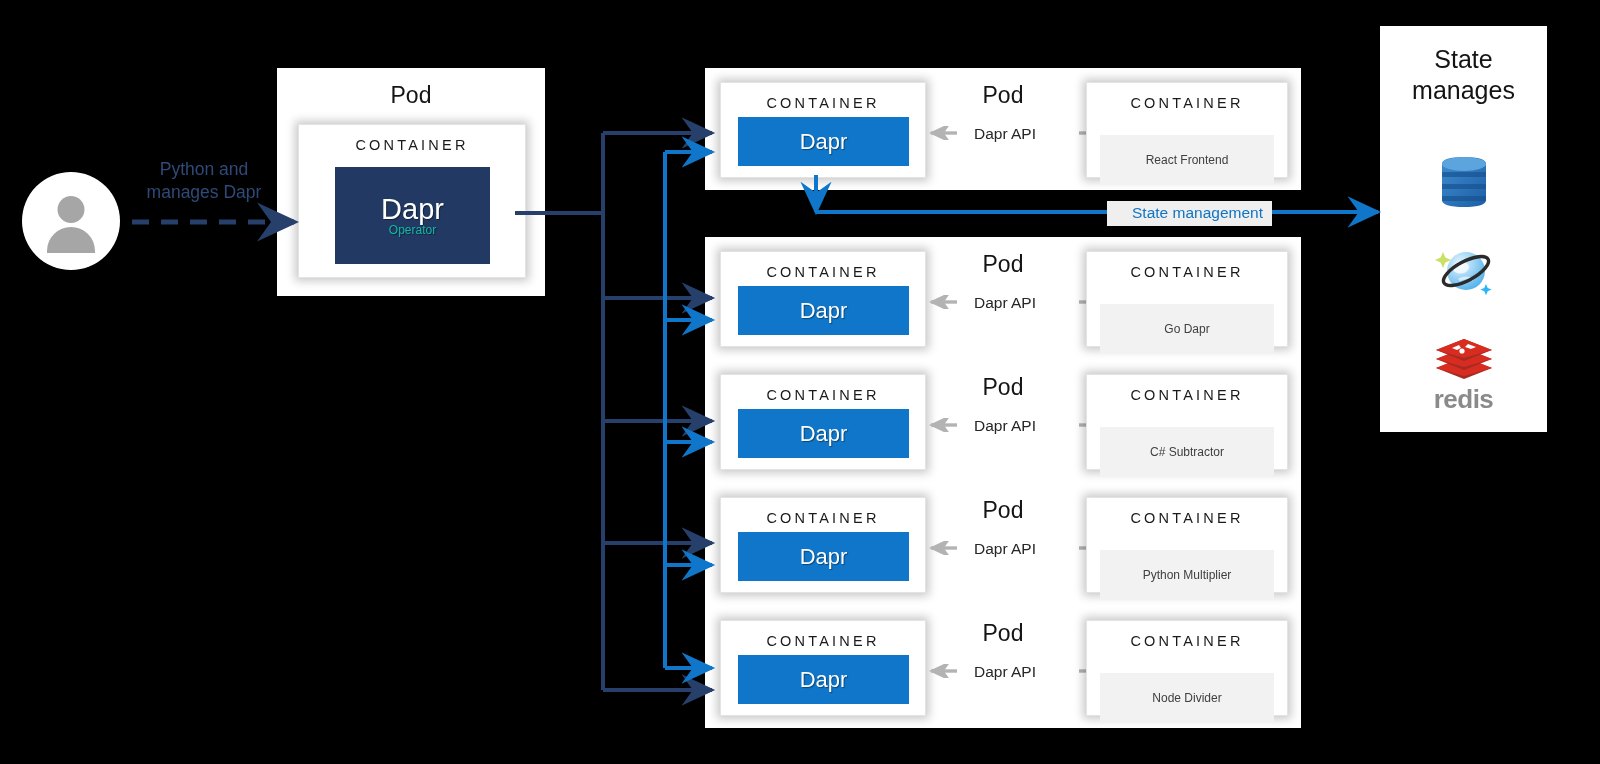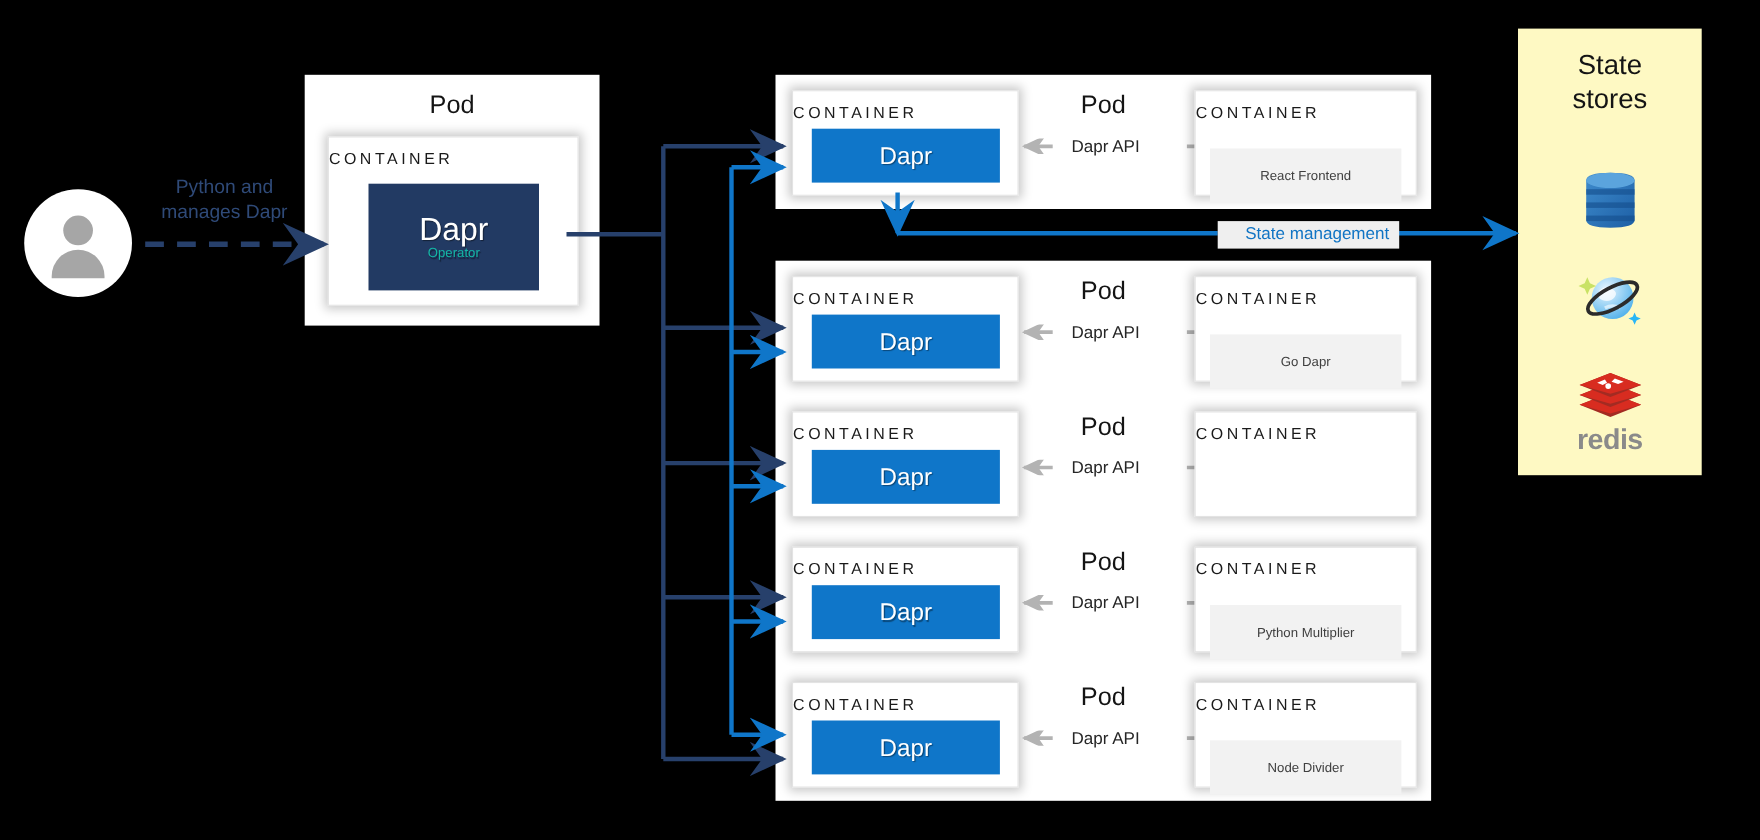--- a/index.html
+++ b/index.html
@@ -85,20 +85,21 @@
     border: 1px solid #e3e3e3;
   }
   .pod-left .cont-shell {
     left: 21px; top: 56px;
     width: 226px; height: 152px;
   }
   .cont-label {
     position: absolute;
     left: 0; top: 12px;
     width: 100%;
+    text-align: center;
     font-size: 14.5px;
     letter-spacing: 3.2px;
     color: #1a1a1a;
   }
   .operator-box {
     position: absolute;
     left: 36px; top: 42px;
     width: 155px; height: 97px;
     background: #223a63;
     display: flex;
@@ -193,21 +194,21 @@
     color: #1074c4;
     font-size: 15.5px;
     padding: 3px 9px 4px 25px;
     z-index: 7;
   }
 
   
   .state-panel {
     left: 1380px; top: 26px;
     width: 167px; height: 406px;
-    background: #fef9c3;
+    background: #ffffff;
     z-index: 3;
   }
   .state-panel .st-title {
     position: absolute;
     left: 0; top: 18px;
     width: 100%;
     text-align: center;
     font-size: 25px;
     line-height: 1.22;
     color: #141414;
@@ -348,20 +349,21 @@
           </div>
           <svg class="api-arrow left" viewBox="0 0 36 14">
             <line x1="34" y1="7" x2="8" y2="7" stroke="#b3b3b3" stroke-width="3.4" marker-end="url(#grayHead)"></line>
           </svg>
           <div class="api-label">Dapr API</div>
           <svg class="api-arrow right" viewBox="0 0 36 14">
             <line x1="2" y1="7" x2="28" y2="7" stroke="#b3b3b3" stroke-width="3.4" marker-end="url(#grayHead)"></line>
           </svg>
           <div class="cont-shell row-shell-right">
             <div class="cont-label">CONTAINER</div>
+            <div class="app-box">C# Subtractor</div>
           </div>
         </div>
         <div class="pod-row" style="top: 246px; height: 122px;">
           <div class="pod-title">Pod</div>
           <div class="cont-shell row-shell-left">
             <div class="cont-label">CONTAINER</div>
             <div class="dapr-box">Dapr</div>
           </div>
           <svg class="api-arrow left" viewBox="0 0 36 14">
             <line x1="34" y1="7" x2="8" y2="7" stroke="#b3b3b3" stroke-width="3.4" marker-end="url(#grayHead)"></line>
@@ -394,21 +396,21 @@
           </div>
         </div>
       </div>
     </div>
 
   <div class="abs sm-pill">State management</div>
 
   <div class="abs state-panel">
     <div class="st-title">
       <div>State</div>
-      <div>stores</div>
+      <div>manages</div>
     </div>
 
     <svg class="store-icon i0" viewBox="0 0 64 64">
       <defs>
         <linearGradient id="dbg" x1="0" y1="0" x2="1" y2="1">
           <stop offset="0" stop-color="#3f8ccd"></stop>
           <stop offset="1" stop-color="#1d5fa5"></stop>
         </linearGradient>
       </defs>
       <path d="M10 14 q0 -7 22 -7 q22 0 22 7 l0 36 q0 7 -22 7 q-22 0 -22 -7 Z" fill="url(#dbg)"></path>

